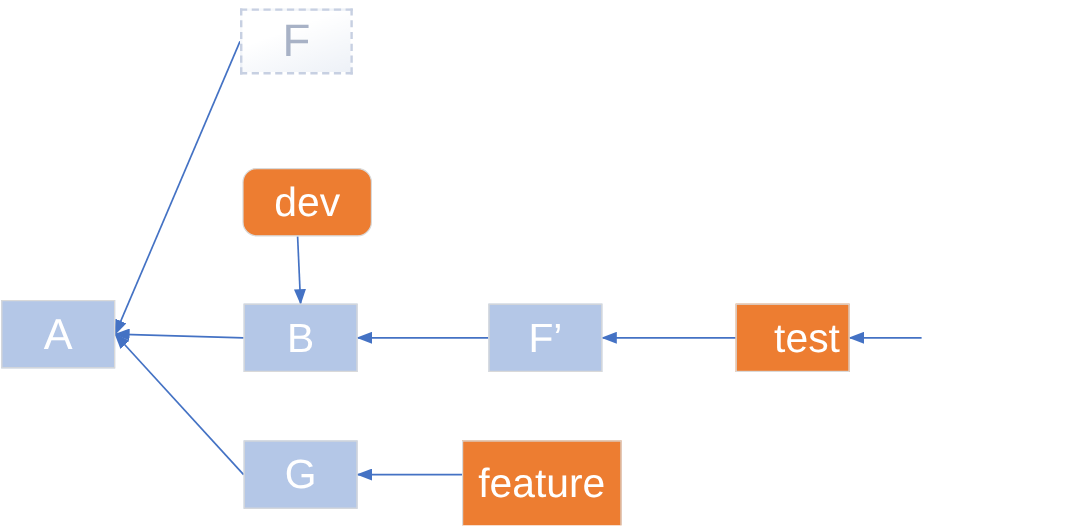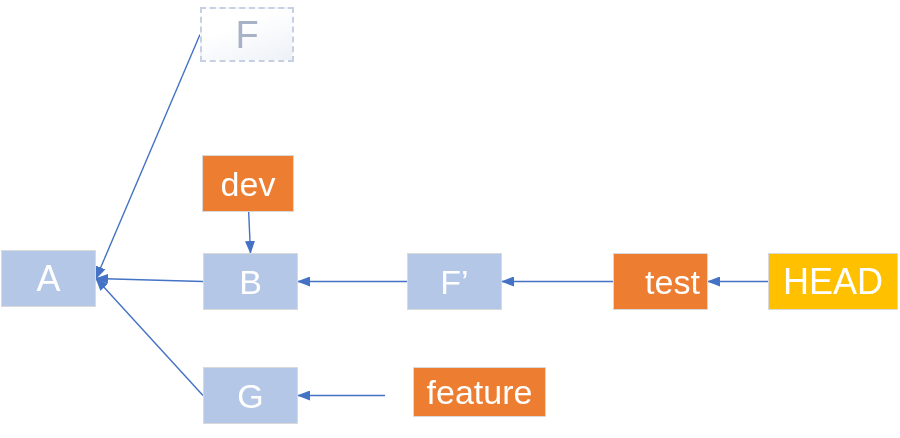--- a/index.html
+++ b/index.html
@@ -49,28 +49,28 @@
   }
   .pending {
     background: linear-gradient(160deg, #ffffff 35%, #edf1f7 100%);
     border: 2px dashed var(--pending-border, #c7d0e2);
     color: var(--pending-text, #a8b2c6);
     font-size: 38px;
     z-index: 1;
   }
   
   #node-F       { left: 200px; top: 7px;   width: 94px;  height: 55px; }
-  #node-dev     { left: 202px; top: 155px; width: 92px;  height: 57px; }
+  #node-dev     { left: 202px; top: 140px; width: 108px;  height: 57px; border-radius: 12px; }
   #node-A       { left: 1px;   top: 250px; width: 95px;  height: 57px; font-size: 36px; }
   #node-B       { left: 203px; top: 253px; width: 95px;  height: 57px; }
   #node-fprime  { left: 407px; top: 253px; width: 95px;  height: 57px; }
   #node-test    { left: 613px; top: 253px; width: 95px;  height: 57px; padding-left: 24px; }
   #node-head    { left: 768px; top: 253px; width: 130px; height: 57px; }
   #node-G       { left: 203px; top: 367px; width: 95px;  height: 57px; }
-  #node-feature { left: 385px; top: 367px; width: 133px; height: 50px; margin-left: 28px; }
+  #node-feature { left: 385px; top: 367px; width: 133px; height: 72px; }
 </style>
 </head>
 <body>
 
 <div class="canvas">
 
   <svg id="edge-layer" width="900" height="438" xmlns="http://www.w3.org/2000/svg">
     <defs>
       <marker id="arrowhead" markerUnits="userSpaceOnUse" markerWidth="13" markerHeight="10" refX="12" refY="5" orient="auto">
         <path d="M0,0 L13,5 L0,10 Z" fill="#4472c4"></path>
@@ -103,23 +103,20 @@
   </div>
 
   <div class="node commit" id="node-fprime">
     <span>F’</span>
   </div>
 
   <div class="node branch" id="node-test">
     <span>test</span>
   </div>
 
-  <div class="node head" id="node-head">
-    <span>HEAD</span>
-  </div>
 
   <div class="node commit" id="node-G">
     <span>G</span>
   </div>
 
   <div class="node branch" id="node-feature">
     <span>feature</span>
   </div>
 
 </div>

